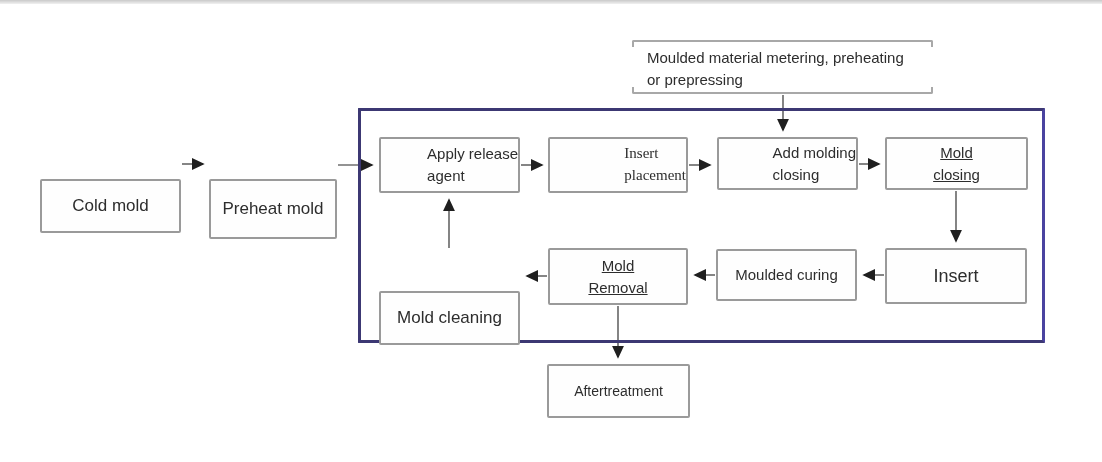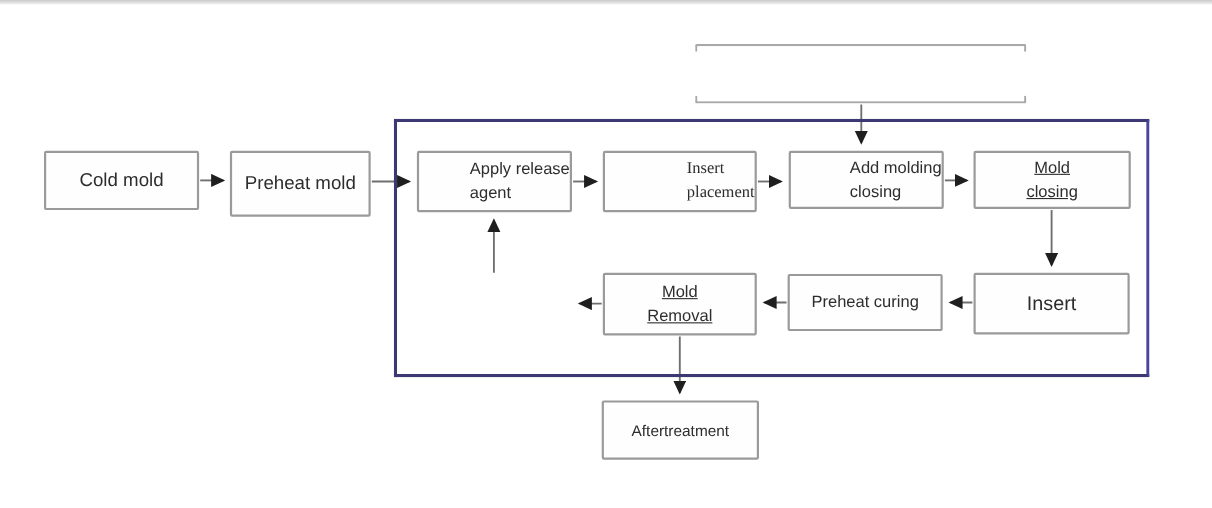--- a/index.html
+++ b/index.html
@@ -17,21 +17,21 @@
     position:absolute; left:358px; top:108px; width:687px; height:235px;
     border:3px solid #3c3873; border-right-color:#4a43a0; border-radius:1px;
     background:transparent;
   }
   .node {
     position:absolute; background:#fefefe; border:2px solid #9a9a9a;
     border-radius:2px; display:flex; align-items:center;
     white-space:pre-line; line-height:1.45; color:#2d2d2d;
   }
   .node .lbl { white-space:pre-line; }
-  .big  { font-size:17px; }
+  .big  { font-size:17px;margin-top:42px; }
   .med  { font-size:15px; }
   .sml  { font-size:14px; }
   .al   { justify-content:flex-end; text-align:left; padding-left:20px; }
   .ac   { justify-content:center; text-align:center; }
   .acl  { justify-content:center; text-align:center;text-decoration:underline; }
 
   
   .n-cold      { left:40px;  top:137px; width:141px; height:54px; }
   .n-preheat   { left:209px; top:137px; width:128px; height:60px; }
   .n-release   { left:379px; top:137px; width:141px; height:56px; }
@@ -88,20 +88,22 @@
       <line x1="783" y1="95" x2="783" y2="130" marker-end="url(#ah)"></line>
       <line x1="618" y1="306" x2="618" y2="357" marker-end="url(#ah)"></line>
     </g>
   </svg>
 
   <div class="frame"></div>
 
   <div class="bracket">
     <div class="brk-top"></div>
     <div class="brk-bot"></div>
+    <div class="brk-text">Moulded material metering, preheating
+or prepressing</div>
   </div>
 
   <div class="node big ac n-cold">
     <span class="lbl">Cold mold</span>
   </div>
 
   <div class="node big ac n-preheat">
     <span class="lbl">Preheat mold</span>
   </div>
 
@@ -118,28 +120,31 @@
   <div class="node med al n-addmat">
     <span class="lbl">Add molding
 closing</span>
   </div>
 
   <div class="node med acl n-closing">
     <span class="lbl">Mold
 closing</span>
   </div>
 
+  <div class="node big ac n-cleaning">
+    <span class="lbl">Mold cleaning</span>
+  </div>
 
   <div class="node med acl n-removal">
     <span class="lbl">Mold
 Removal</span>
   </div>
 
   <div class="node med ac n-curing">
-    <span class="lbl">Preheat curing</span>
+    <span class="lbl">Moulded curing</span>
   </div>
 
   <div class="node ac n-venting">
     <span class="lbl">Insert</span>
   </div>
 
   <div class="node sml ac n-after">
     <span class="lbl">Aftertreatment</span>
   </div>
 

